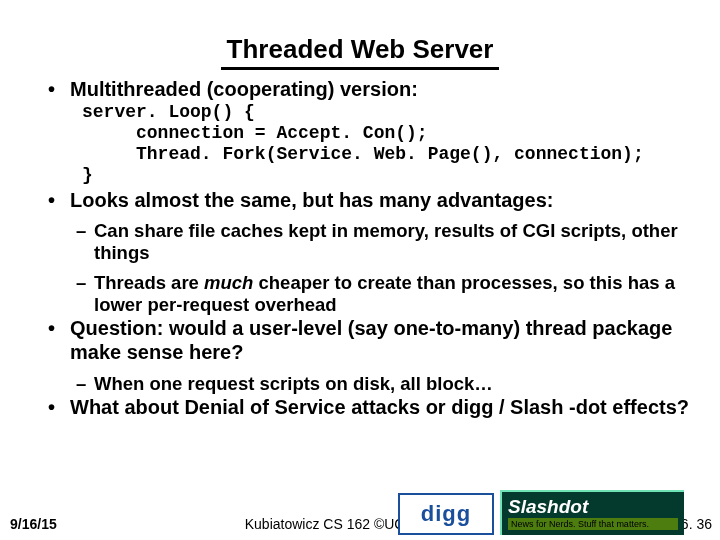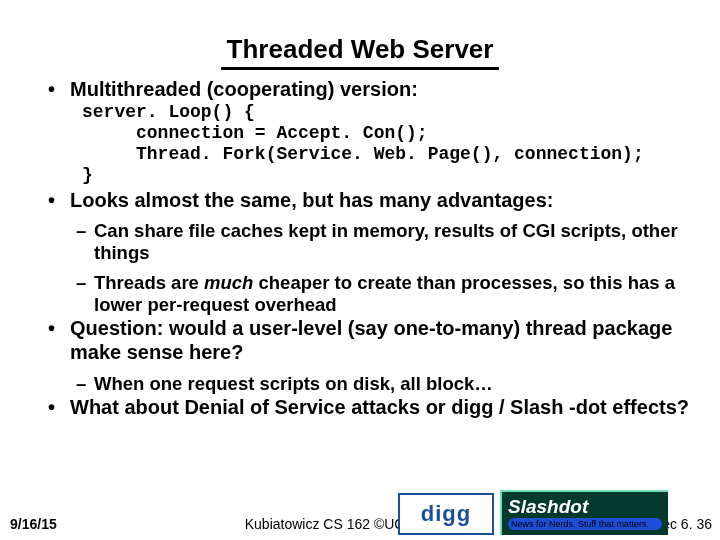--- a/index.html
+++ b/index.html
@@ -90,68 +90,67 @@
   .fright {
     position: absolute;
     right: 8px;
     bottom: 8px;
     font-size: 14px;
     font-weight: normal;
     font-family: Arial, sans-serif;
   }
   .logos {
     position: absolute;
-    right: 52px;
+    right: 36px;
     bottom: 5px;
     display: flex;
     gap: 6px;
     align-items: flex-end;
   }
   .digg {
     width: 96px;
     height: 42px;
     background: #fff;
     border: 2px solid #1a4f9c;
     display: flex;
     align-items: center;
     justify-content: center;
     font-family: Arial, sans-serif;
     font-weight: bold;
     color: #1a4f9c;
     font-size: 22px;
     letter-spacing: 1px;
   }
   .slashdot {
-    width: 168px;
+    width: 184px;
     height: 45px;
     background: #043a2d;
     border-top: 2px solid #6fe3b5;
     border-left: 2px solid #6fe3b5;
     padding: 2px 6px;
     font-family: Arial, sans-serif;
     color: #fff;
     position: relative;
     display: flex;
     flex-direction: column;
     justify-content: center;
   }
   .slashdot .sd-title {
     font-weight: bold;
     font-style: italic;
     font-size: 19px;
     line-height: 1;
   }
   .slashdot .sd-sub {
     font-size: 9px;
-    background: #1d4ed8;
+    background: #4d7c0f;
     color: #000;
     padding: 1px 3px;
     margin-top: 2px;
     display: inline-block;
-    border-radius: 6px;
   }
 </style>
 </head>
 <body>
 
 <div class="title-wrap">
   <div class="title">Threaded Web Server</div>
 </div>
 
 <div class="content">

